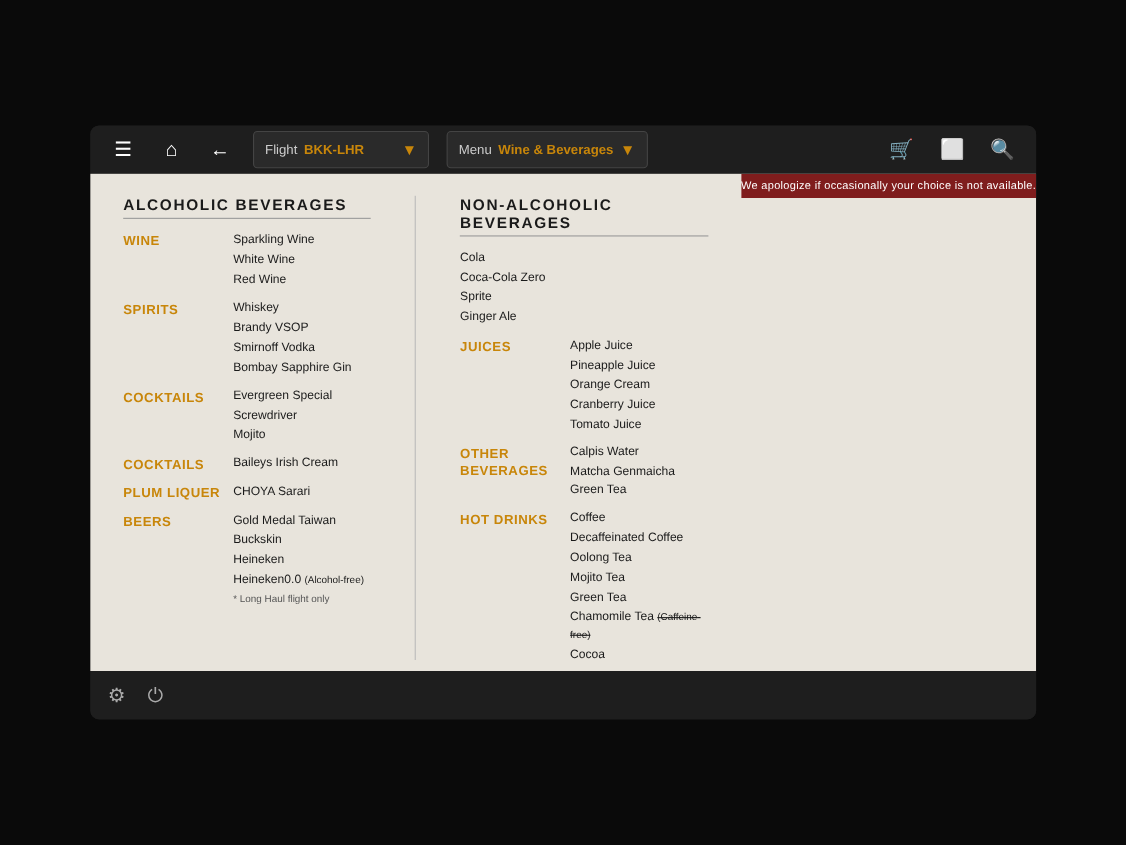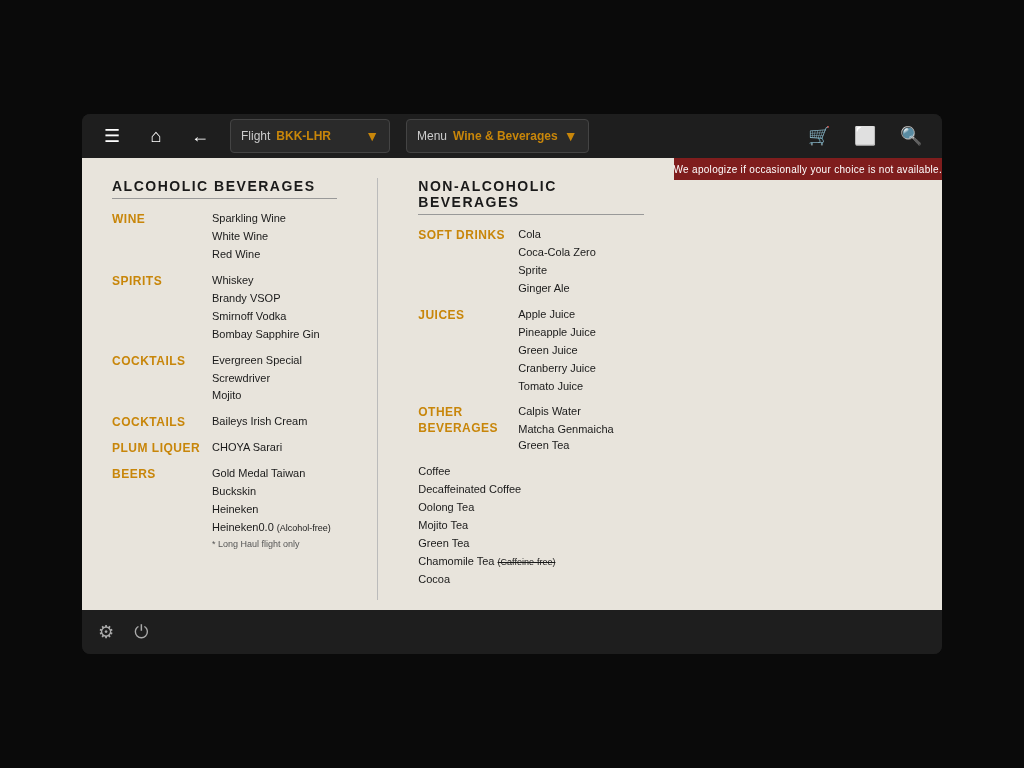--- a/index.html
+++ b/index.html
@@ -282,49 +282,49 @@
           </div>
         </div>
       </div>
 
       <div class="column-divider"></div>
 
       <div class="right-column">
         <div class="section-title">NON-ALCOHOLIC BEVERAGES</div>
 
         <div class="beverage-section">
-          <div class="category-label">SOFT DRINKS</div>
           <div class="items-list">
             <span class="item-text">Cola</span>
             <span class="item-text">Coca-Cola Zero</span>
             <span class="item-text">Sprite</span>
             <span class="item-text">Ginger Ale</span>
           </div>
         </div>
 
         <div class="beverage-section">
           <div class="category-label">JUICES</div>
           <div class="items-list">
             <span class="item-text">Apple Juice</span>
             <span class="item-text">Pineapple Juice</span>
-            <span class="item-text">Green Juice</span>
+            <span class="item-text">Orange Cream</span>
             <span class="item-text">Cranberry Juice</span>
             <span class="item-text">Tomato Juice</span>
           </div>
         </div>
 
         <div class="beverage-section">
           <div class="category-label" style="line-height:1.3;">OTHER<br>BEVERAGES</div>
           <div class="items-list">
             <span class="item-text">Calpis Water</span>
             <span class="item-text">Matcha Genmaicha Green Tea</span>
           </div>
         </div>
 
         <div class="beverage-section">
+          <div class="category-label">HOT DRINKS</div>
           <div class="items-list">
             <span class="item-text">Coffee</span>
             <span class="item-text">Decaffeinated Coffee</span>
             <span class="item-text">Oolong Tea</span>
             <span class="item-text">Mojito Tea</span>
             <span class="item-text">Green Tea</span>
             <span class="item-text">Chamomile Tea <span style="font-size:9px; text-decoration:line-through;">(Caffeine-free)</span></span>
             <span class="item-text">Cocoa</span>
           </div>
         </div>

